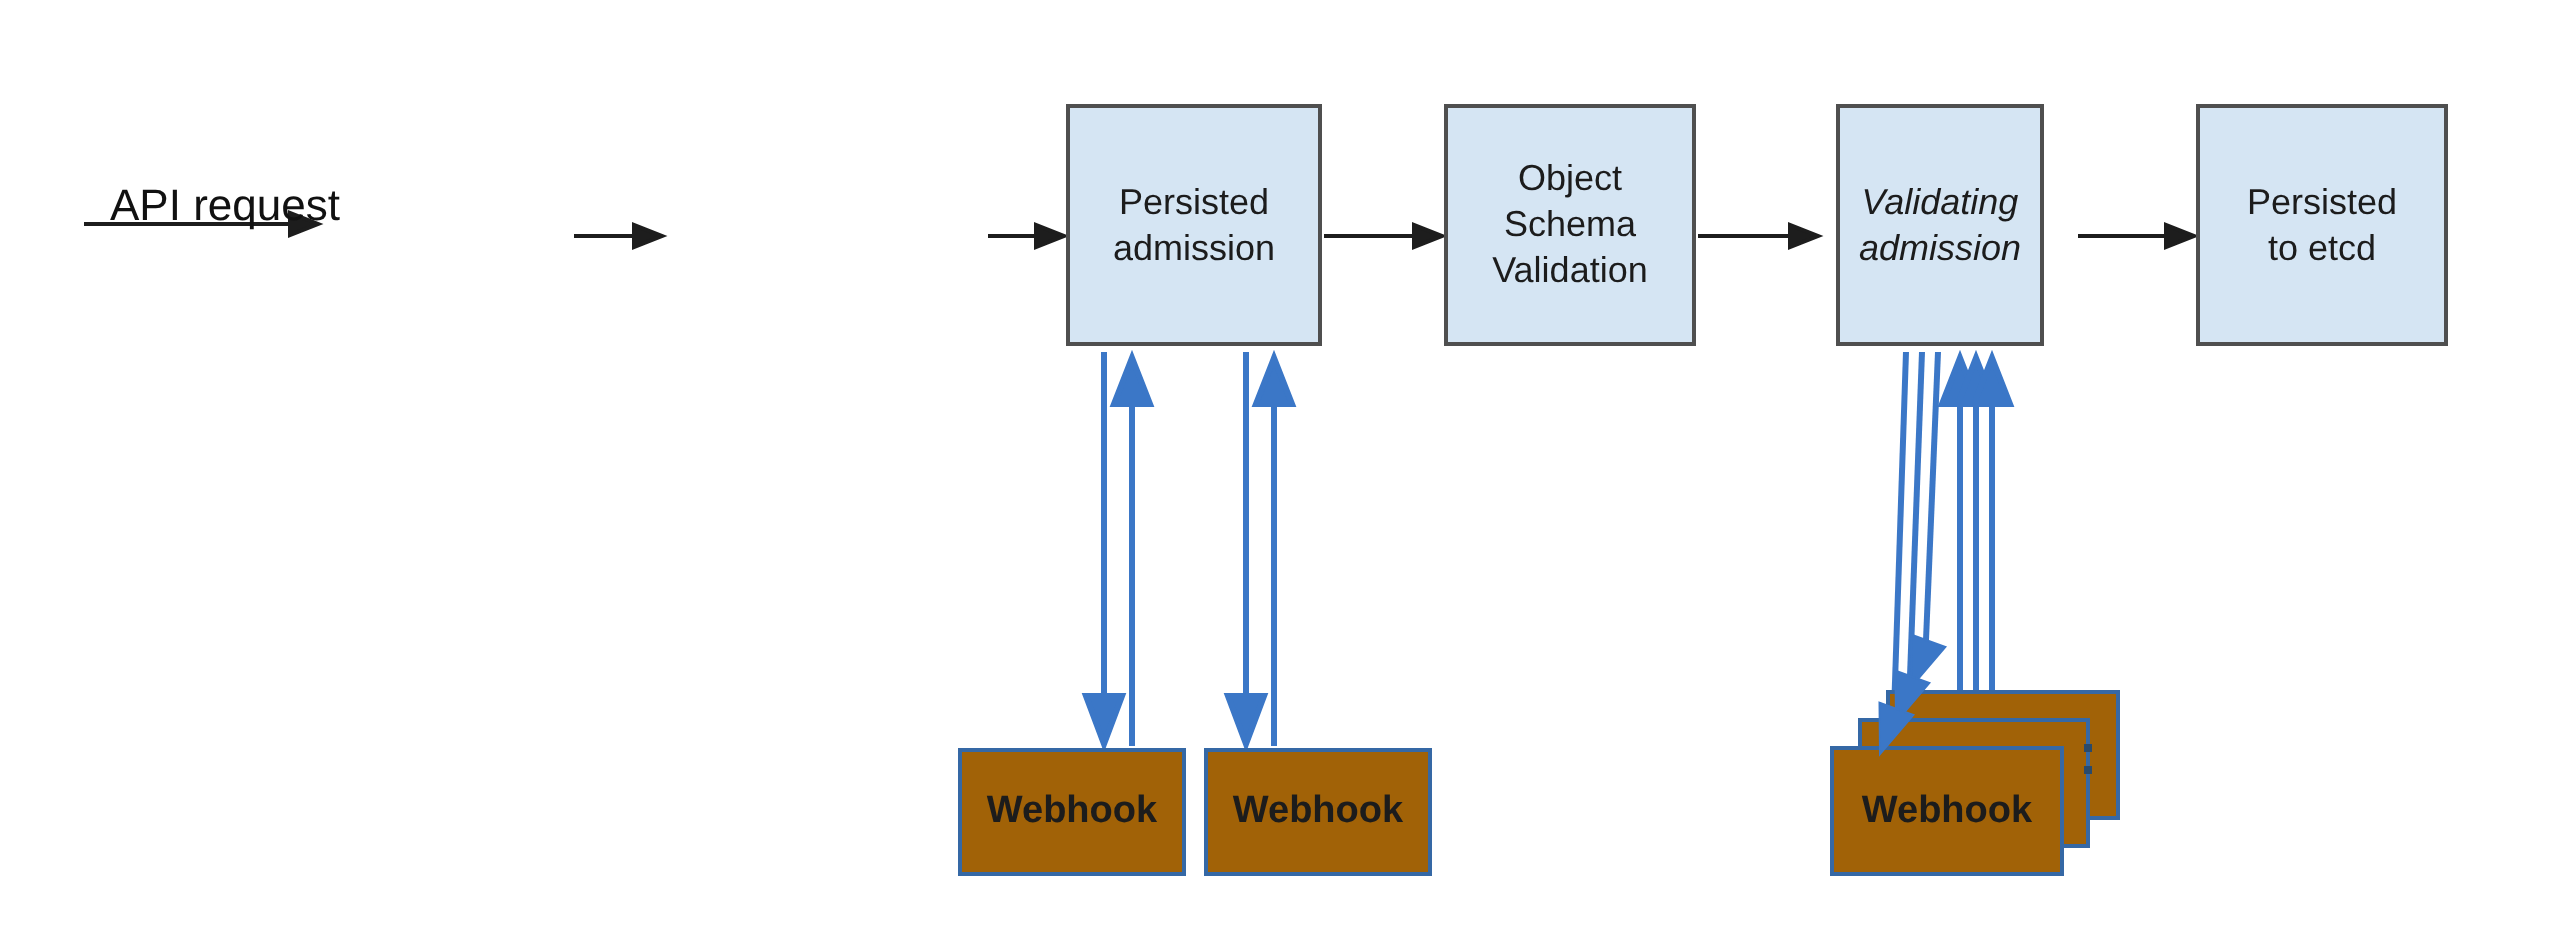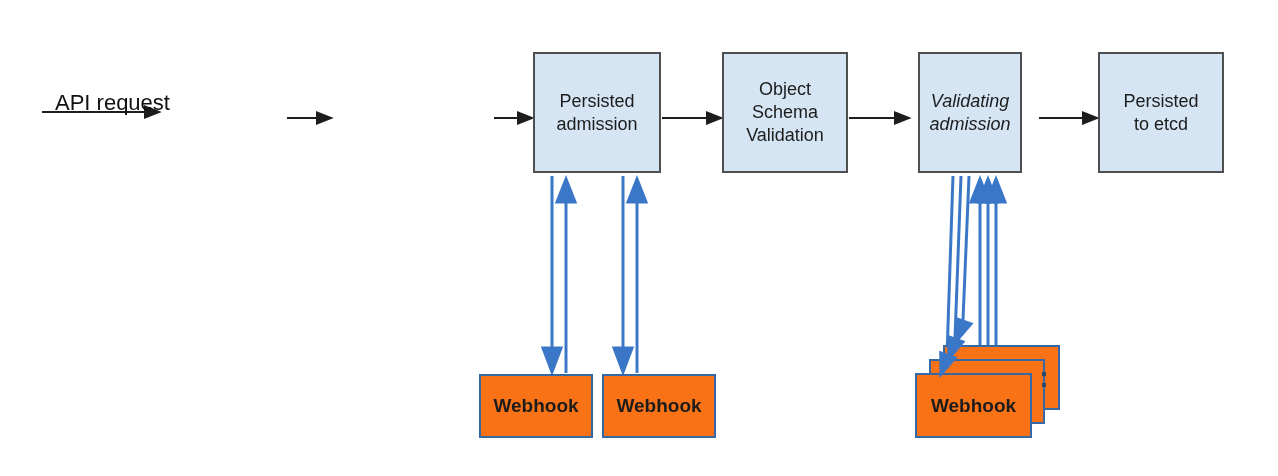--- a/index.html
+++ b/index.html
@@ -20,21 +20,21 @@
     background:#d5e5f3;
     border:2px solid #4f4f4f;
     display:flex;align-items:center;justify-content:center;
     text-align:center;
     font-size:18px;line-height:23px;color:#1c1c1c;
     white-space:pre-line;
   }
   .webhook-box{
     position:absolute;width:114px;height:64px;
     box-sizing:border-box;
-    background:#f97316;
+    background:#a16207;
     border:2px solid #3568a5;
     display:flex;align-items:center;justify-content:center;
     text-align:center;
     font-size:19px;font-weight:600;color:#1c1c1c;
   }
   #node-0{left:160px;width:126px;}
   #node-1{left:332px;width:161px;}
   #node-2{left:533px;width:128px;}
   #node-3{left:722px;width:126px;}
   #node-4{left:918px;width:104px;font-style:italic;}

